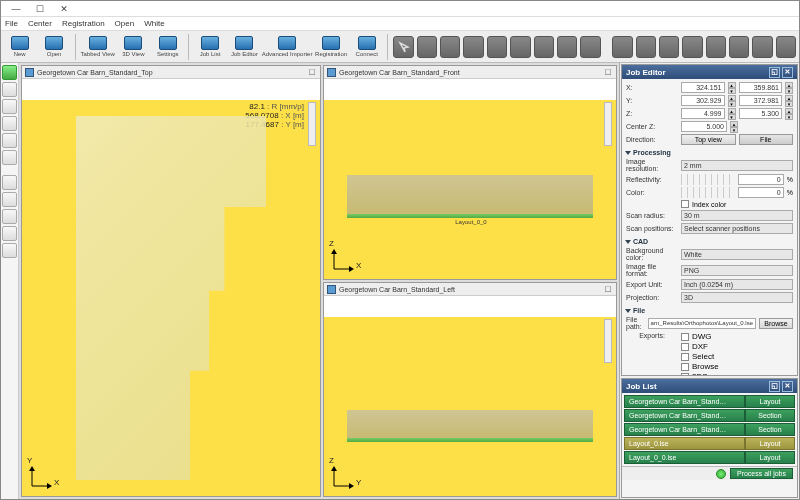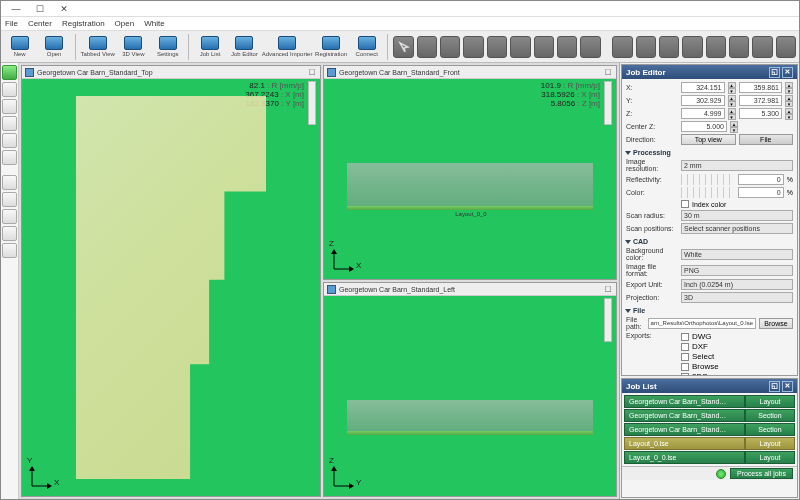--- a/index.html
+++ b/index.html
@@ -24,21 +24,21 @@
 .leftrail .rbtn.accent{background:linear-gradient(#8e8,#4a4);border-color:#393;}
 .views{flex:1;display:flex;gap:2px;padding:2px;background:#ddd;}
 .viewcol{display:flex;flex-direction:column;gap:2px;}
 .vc-left{flex:0 0 300px;}
 .vc-right{flex:1;}
 .viewport{flex:1;background:#fff;border:1px solid #999;display:flex;flex-direction:column;min-height:0;position:relative;}
 .vp-head{height:13px;background:#eee;border-bottom:1px solid #ccc;display:flex;align-items:center;padding:0 3px;gap:3px;}
 .vp-head .vp-ico{width:9px;height:9px;background:#5a9bd4;border:1px solid #357;}
 .vp-head .vp-title{font-size:7px;color:#333;flex:1;}
 .vp-head .vp-x{width:10px;text-align:center;color:#666;}
-.vp-body{flex:1;position:relative;overflow:hidden;background:#22c55e;}
+.vp-body{flex:1;position:relative;overflow:hidden;background:#fde047;margin-top:21px;}
 .vp-body .coords{position:absolute;top:2px;right:16px;text-align:right;font-size:7px;color:#222;line-height:1.15;}
 .vp-body .coords div span.unit{color:#555;}
 .vp-body .slider{position:absolute;top:2px;right:4px;width:8px;height:44px;background:#eee;border:1px solid #bbb;}
 .plan{position:absolute;left:18%;top:4%;width:64%;height:92%;background:linear-gradient(135deg,#f0eabb 0%,#ece5a8 40%,#e6de96 100%);clip-path:polygon(0 0,100% 0,100% 25%,78% 25%,78% 48%,70% 48%,70% 70%,60% 70%,60% 100%,0 100%);opacity:.85;}
 .elev{position:absolute;left:8%;right:8%;top:42%;height:22%;background:linear-gradient(#b8b8b8aa,#99999988);}
 .elev::after{content:"";position:absolute;left:0;right:0;bottom:-3px;height:4px;background:linear-gradient(#7c6,#5a4);}
 .elev .mark{position:absolute;left:44%;bottom:-10px;font-size:6px;color:#333;}
 .axis{position:absolute;font-size:8px;color:#222;}
 .axis svg{overflow:visible;}
 .rightpanel{width:180px;background:#efefef;border-left:1px solid #aaa;display:flex;flex-direction:column;}
@@ -180,22 +180,22 @@
         <div class="viewport">
           <div class="vp-head">
             <div class="vp-ico"></div>
             <div class="vp-title">Georgetown Car Barn_Standard_Top</div>
             <div class="vp-x">☐</div>
           </div>
           <div class="vp-body">
             <div class="slider"></div>
             <div class="coords">
               <div><span>82.1</span> <span class="unit">: R [mm/p]</span></div>
-              <div><span>367.2243</span> <span class="unit">: X [m]</span></div>
-              <div><span>182.8370</span> <span class="unit">: Y [m]</span></div>
+              <div><span>568.0708</span> <span class="unit">: X [m]</span></div>
+              <div><span>177.4687</span> <span class="unit">: Y [m]</span></div>
             </div>
             <div class="plan"></div>
             <div class="axis" style="left:6px;bottom:4px;">
               <svg width="26" height="26">
                   <line x1="4" y1="22" x2="4" y2="4" stroke="#000"></line>
                   <line x1="4" y1="22" x2="22" y2="22" stroke="#000"></line>
                   <polygon points="4,2 1,7 7,7" fill="#000"></polygon>
                   <polygon points="24,22 19,19 19,25" fill="#000"></polygon>
                 </svg>
               <div style="position:absolute;left:-1px;top:-8px;">Y</div>
@@ -208,25 +208,20 @@
       <div class="viewcol vc-right">
 
         <div class="viewport">
           <div class="vp-head">
             <div class="vp-ico"></div>
             <div class="vp-title">Georgetown Car Barn_Standard_Front</div>
             <div class="vp-x">☐</div>
           </div>
           <div class="vp-body">
             <div class="slider"></div>
-            <div class="coords">
-              <div><span>101.9</span> <span class="unit">: R [mm/p]</span></div>
-              <div><span>318.5926</span> <span class="unit">: X [m]</span></div>
-              <div><span>5.8056</span> <span class="unit">: Z [m]</span></div>
-            </div>
             <div class="elev">
                 <div class="mark">Layout_0_0</div>
               </div>
             <div class="axis" style="left:6px;bottom:4px;">
               <svg width="26" height="26">
                   <line x1="4" y1="22" x2="4" y2="4" stroke="#000"></line>
                   <line x1="4" y1="22" x2="22" y2="22" stroke="#000"></line>
                   <polygon points="4,2 1,7 7,7" fill="#000"></polygon>
                   <polygon points="24,22 19,19 19,25" fill="#000"></polygon>
                 </svg>
@@ -381,21 +376,21 @@
 
           <div class="subhdr">
               <div class="tri"></div>
               <div class="txt">File</div>
             </div>
           <div class="row">
               <div class="lbl">File path:</div>
               <div class="val" style="justify-content:flex-start;font-size:6px;">arn_Results\Orthophotos\Layout_0.lse</div>
               <div class="btnlike" style="flex:0 0 34px;">Browse</div>
             </div>
-          <div class="row" style="align-items:flex-start;">
+          <div class="row" style="align-items:flex-start;text-align:center;">
               <div class="lbl">Exports:</div>
             <div style="display:flex;flex-direction:column;gap:1px;">
               <div class="row">
                   <div class="chk"></div>
                   <span>DWG</span>
                 </div>
               <div class="row">
                   <div class="chk"></div>
                   <span>DXF</span>
                 </div>

